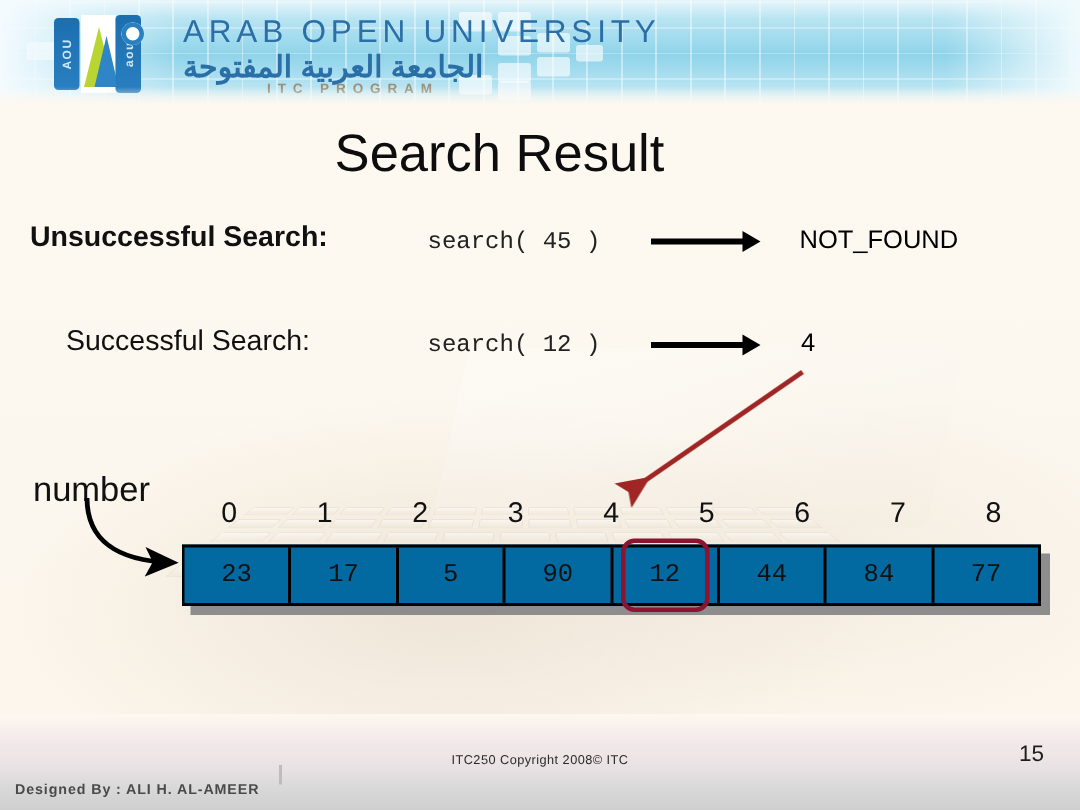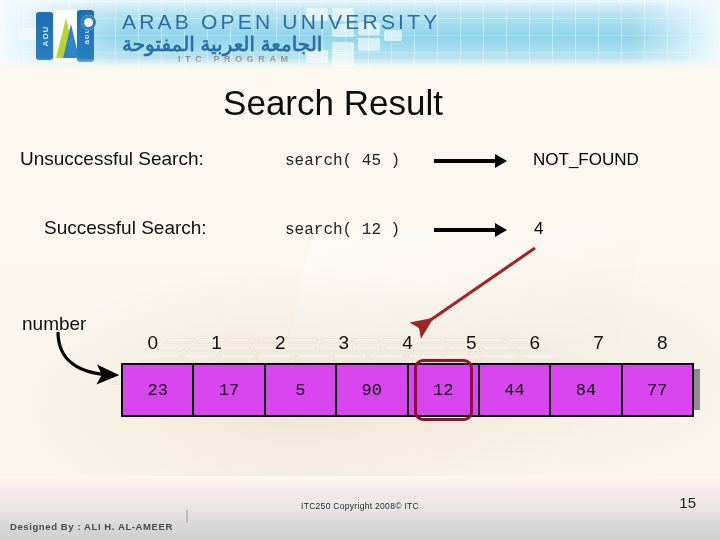--- a/index.html
+++ b/index.html
@@ -198,21 +198,21 @@
     letter-spacing: 0px;
   }
 
   
   .row-label {
     position: absolute;
     font-size: 19px;
     color: #111111;
     white-space: nowrap;
   }
-  .lbl-unsuccessful { left: 20px; top: 148px; }
+  .lbl-unsuccessful { left: 20px; top: 148px; font-weight: bold; }
   .lbl-successful   { left: 44px; top: 217px; }
 
   .code {
     position: absolute;
     font-family: "Liberation Mono", "DejaVu Sans Mono", monospace;
     font-size: 16px;
     color: #222222;
     white-space: nowrap;
   }
   .code-1 { left: 285px; top: 152px; }
@@ -241,21 +241,21 @@
     color: #000000;
     white-space: nowrap;
   }
   .res-1 { left: 533px; top: 150px; }
   .res-2 { left: 534px; top: 219px; }
 
   
   .number-label {
     position: absolute;
     left: 22px; top: 313px;
-    font-size: 19px;
+    font-size: 23px;
     color: #111111;
   }
   .curve-arrow {
     position: absolute;
     left: 52px; top: 328px;
     width: 78px; height: 62px;
   }
 
   
   .red-arrow {
@@ -279,23 +279,23 @@
   }
   .tbl-shadow {
     position: absolute;
     left: 127px; top: 369px;
     width: 573px; height: 41px;
     background: #8d8d8d;
   }
   .tbl {
     position: absolute;
     left: 121px; top: 363px;
-    width: 573px; height: 54px;
+    width: 573px; height: 41px;
     display: flex;
-    background: #d946ef;
+    background: #0369a1;
     border: 2px solid #000000;
     box-sizing: border-box;
   }
   .cell {
     flex: 1;
     position: relative;
     border-right: 2px solid #000000;
     box-sizing: border-box;
     display: flex;
     align-items: center;

